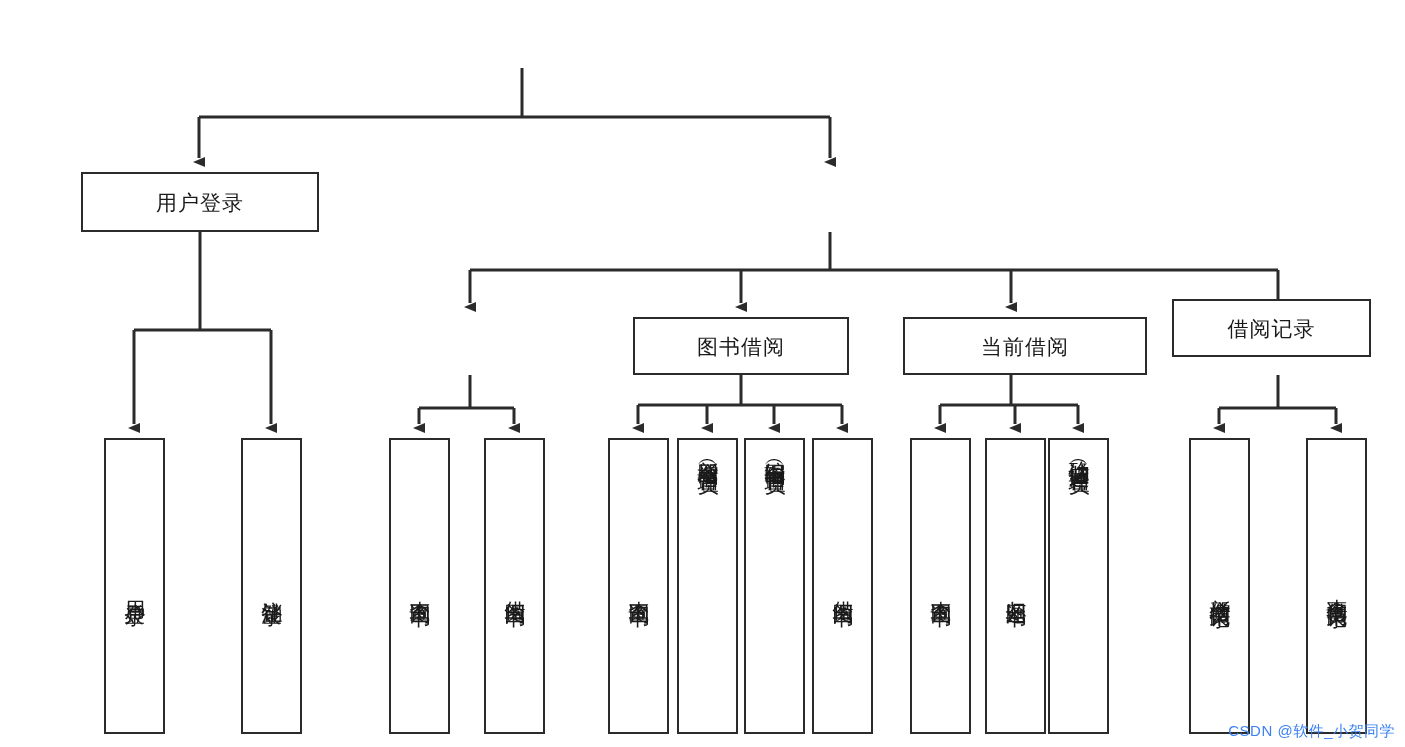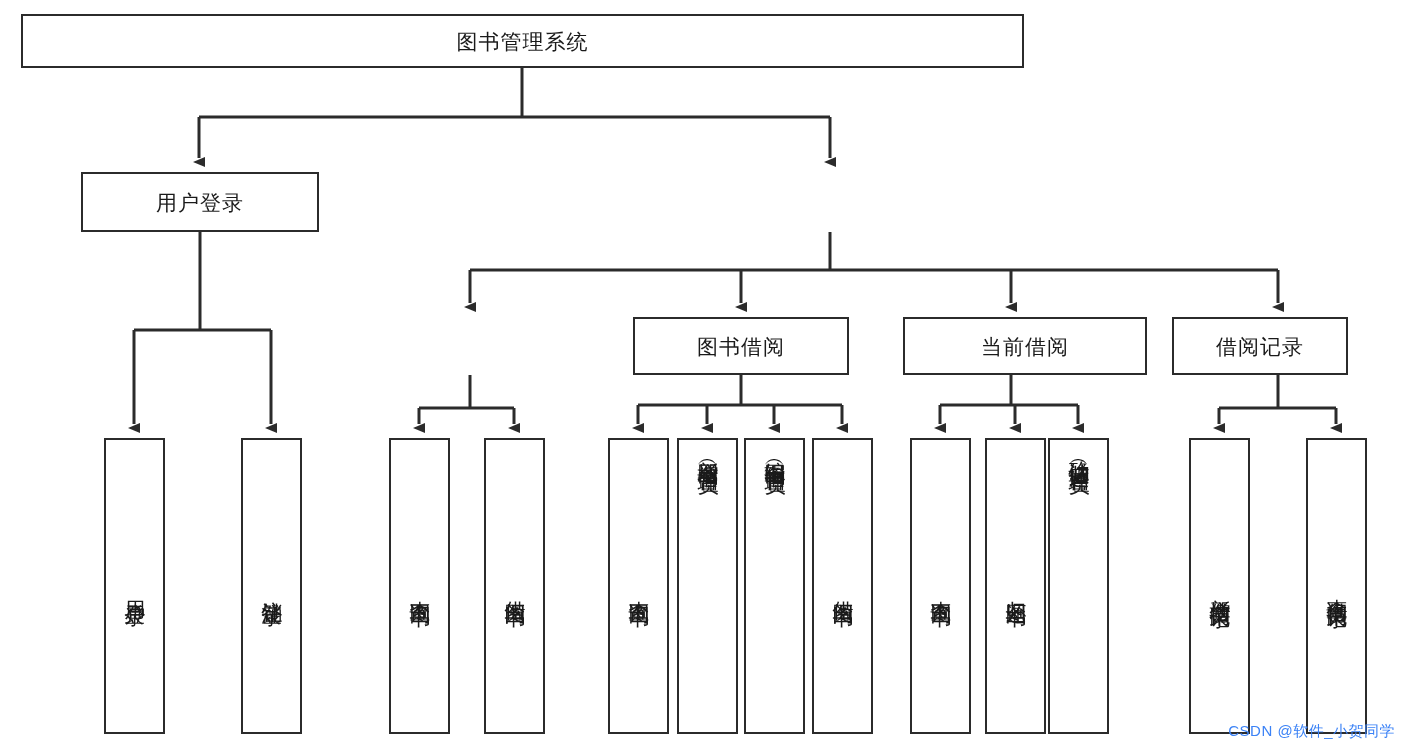--- a/index.html
+++ b/index.html
@@ -117,35 +117,32 @@
       <path d="M1015,405 L1015,424" marker-end="url(#arrow)"></path>
       <path d="M1078,405 L1078,424" marker-end="url(#arrow)"></path>
 
       <path d="M1278,375 L1278,408"></path>
       <path d="M1219,408 L1336,408"></path>
       <path d="M1219,408 L1219,424" marker-end="url(#arrow)"></path>
       <path d="M1336,408 L1336,424" marker-end="url(#arrow)"></path>
     </g>
   </svg>
 
-  <div class="node h-node" style="left:21px; top:14px; width:1003px; height:54px;">
-    <span class="label">图书管理系统</span>
-  </div>
 
   <div class="node h-node" style="left:81px; top:172px; width:238px; height:60px;">
     <span class="label">用户登录</span>
   </div>
 
   <div class="node h-node" style="left:633px; top:317px; width:216px; height:58px;">
     <span class="label">图书借阅</span>
   </div>
   <div class="node h-node" style="left:903px; top:317px; width:244px; height:58px;">
     <span class="label">当前借阅</span>
   </div>
-  <div class="node h-node" style="left:1172px; top:317px; width:176px; height:58px;text-align:center;">
+  <div class="node h-node" style="left:1172px; top:299px; width:199px; height:58px;text-align:center;">
     <span class="label">借阅记录</span>
   </div>
 
   <div class="node v-node mid" style="left:104px; top:438px; width:61px; height:296px;">
     <span class="label">用户登录</span>
   </div>
   <div class="node v-node mid" style="left:241px; top:438px; width:61px; height:296px;">
     <span class="label">注销登录</span>
   </div>
 

